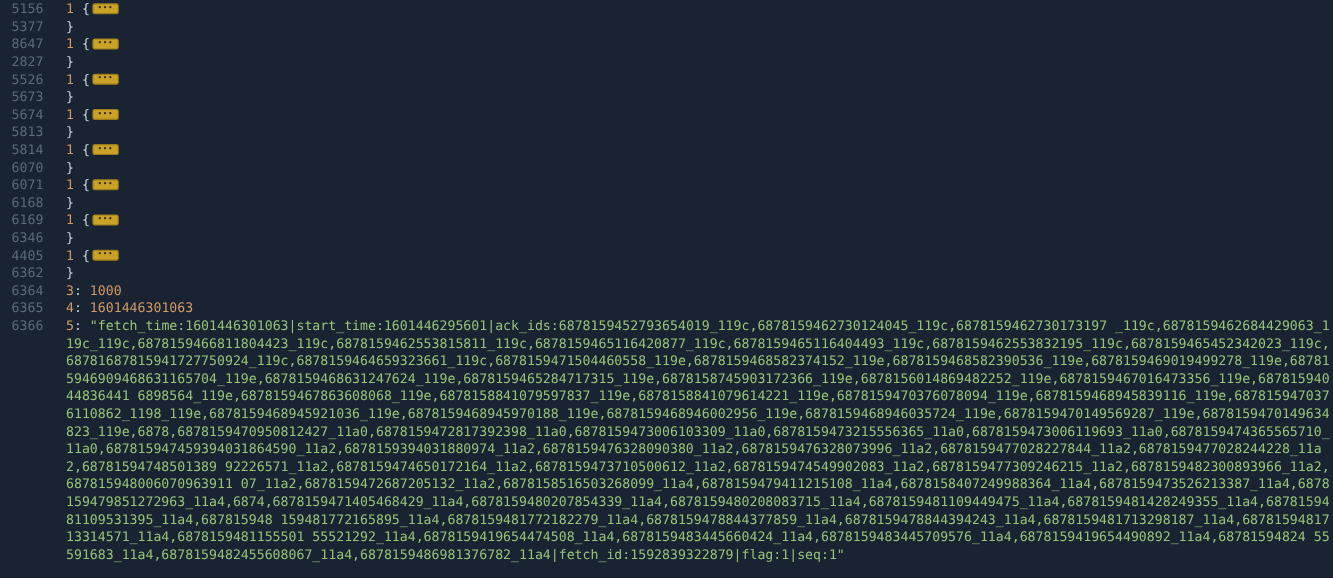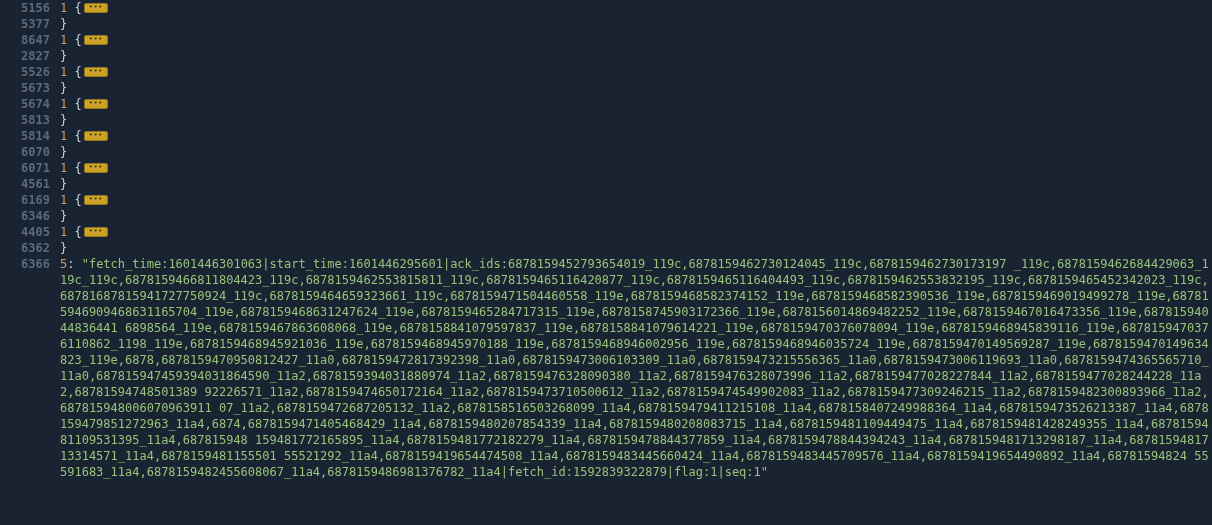--- a/index.html
+++ b/index.html
@@ -19,26 +19,25 @@
     width: 100%;
   }
   .line {
     display: flex;
     align-items: flex-start;
     min-height: 16px;
   }
   .gutter {
     width: 50px;
     flex: 0 0 50px;
-    text-align: right;
+    text-align: center;
     color: #5a6b7a;
     padding-right: 10px;
     user-select: none;
     font-variant-numeric: tabular-nums;
-    font-weight: bold;
   }
   .code {
     flex: 1;
     white-space: pre;
     overflow: hidden;
   }
   .wrap .code {
     white-space: pre-wrap;
     word-break: break-all;
   }
@@ -108,36 +107,44 @@
     </div>
     <div class="line">
       <div class="gutter">6070</div>
       <div class="code"><span class="brace">}</span></div>
     </div>
     <div class="line">
       <div class="gutter">6071</div>
       <div class="code"><span class="num">1</span><span> </span><span class="brace">{</span><span class="fold-marker"></span></div>
     </div>
     <div class="line">
-      <div class="gutter">4561</div>
+      <div class="gutter">6168</div>
       <div class="code"><span class="brace">}</span></div>
     </div>
     <div class="line">
       <div class="gutter">6169</div>
       <div class="code"><span class="num">1</span><span> </span><span class="brace">{</span><span class="fold-marker"></span></div>
     </div>
     <div class="line">
       <div class="gutter">6346</div>
       <div class="code"><span class="brace">}</span></div>
     </div>
     <div class="line">
       <div class="gutter">4405</div>
       <div class="code"><span class="num">1</span><span> </span><span class="brace">{</span><span class="fold-marker"></span></div>
     </div>
     <div class="line">
       <div class="gutter">6362</div>
       <div class="code"><span class="brace">}</span></div>
     </div>
+    <div class="line">
+      <div class="gutter">6364</div>
+      <div class="code"><span class="num">3</span><span>: </span><span class="num">1000</span></div>
+    </div>
+    <div class="line">
+      <div class="gutter">6365</div>
+      <div class="code"><span class="num">4</span><span>: </span><span class="num">1601446301063</span></div>
+    </div>
     <div class="line wrap">
       <div class="gutter">6366</div>
       <div class="code"><span class="num">5</span><span>: </span><span class="str">"fetch_time:1601446301063|start_time:1601446295601|ack_ids:6878159452793654019_119c,6878159462730124045_119c,6878159462730173197 _119c,6878159462684429063_119c_119c,6878159466811804423_119c,6878159462553815811_119c,6878159465116420877_119c,6878159465116404493_119c,6878159462553832195_119c,6878159465452342023_119c,68781687815941727750924_119c,6878159464659323661_119c,6878159471504460558_119e,6878159468582374152_119e,6878159468582390536_119e,6878159469019499278_119e,687815946909468631165704_119e,6878159468631247624_119e,6878159465284717315_119e,6878158745903172366_119e,6878156014869482252_119e,6878159467016473356_119e,68781594044836441 6898564_119e,6878159467863608068_119e,6878158841079597837_119e,6878158841079614221_119e,6878159470376078094_119e,6878159468945839116_119e,6878159470376110862_1198_119e,6878159468945921036_119e,6878159468945970188_119e,6878159468946002956_119e,6878159468946035724_119e,6878159470149569287_119e,6878159470149634823_119e,6878,6878159470950812427_11a0,6878159472817392398_11a0,6878159473006103309_11a0,6878159473215556365_11a0,6878159473006119693_11a0,6878159474365565710_11a0,687815947459394031864590_11a2,6878159394031880974_11a2,6878159476328090380_11a2,6878159476328073996_11a2,6878159477028227844_11a2,6878159477028244228_11a2,68781594748501389 92226571_11a2,6878159474650172164_11a2,6878159473710500612_11a2,6878159474549902083_11a2,6878159477309246215_11a2,6878159482300893966_11a2,687815948006070963911 07_11a2,6878159472687205132_11a2,6878158516503268099_11a4,6878159479411215108_11a4,6878158407249988364_11a4,6878159473526213387_11a4,6878159479851272963_11a4,6874,6878159471405468429_11a4,6878159480207854339_11a4,6878159480208083715_11a4,6878159481109449475_11a4,6878159481428249355_11a4,6878159481109531395_11a4,687815948 159481772165895_11a4,6878159481772182279_11a4,6878159478844377859_11a4,6878159478844394243_11a4,6878159481713298187_11a4,6878159481713314571_11a4,6878159481155501 55521292_11a4,6878159419654474508_11a4,6878159483445660424_11a4,6878159483445709576_11a4,6878159419654490892_11a4,68781594824 55591683_11a4,6878159482455608067_11a4,6878159486981376782_11a4|fetch_id:1592839322879|flag:1|seq:1"</span></div>
     </div>
   </div>
 
 </body></html>

